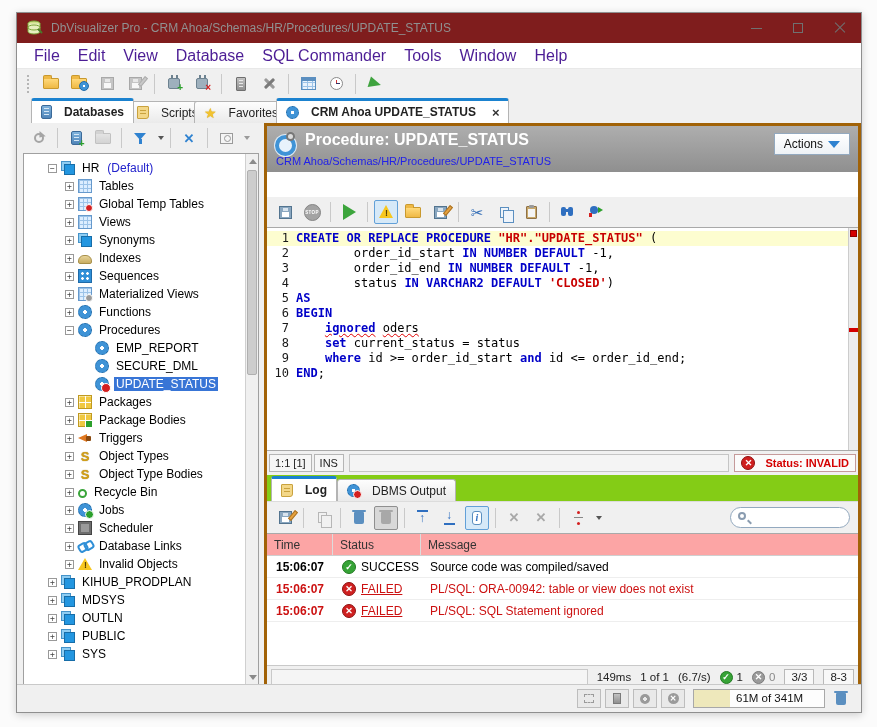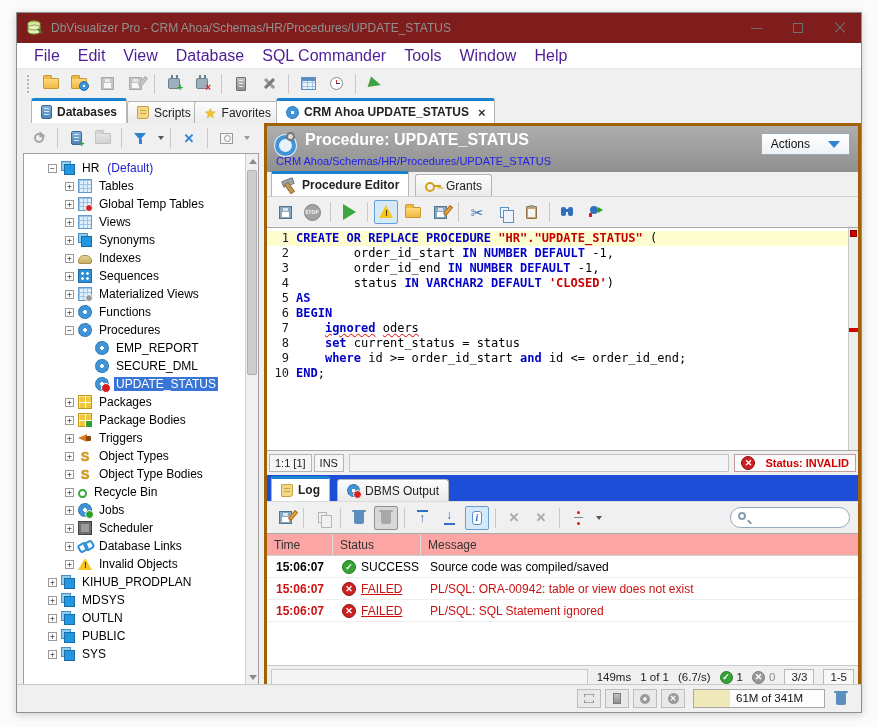--- a/index.html
+++ b/index.html
@@ -27,21 +27,21 @@
 
   
   #maintb { position:absolute; left:0; top:56px; right:0; height:29px; background:#f0f0f0; display:flex; align-items:center; padding-left:10px; gap:4px; }
   .grip { width:4px; height:18px; border-left:2px dotted #b5b5b5; margin-right:4px; }
   .tbtn { width:24px; height:24px; display:flex; align-items:center; justify-content:center; position:relative; }
   .tsep { width:1px; height:20px; background:#c9c9c9; margin:0 3px; }
 
   
   #tabrow { position:absolute; left:0; top:85px; right:0; height:25px; }
   .tab { position:absolute; bottom:0; height:22px; background:linear-gradient(#fdfdfd,#eaeaea); border:1px solid #b4b4b4; border-bottom:none;
-         border-radius:3px 3px 0 0; display:flex; align-items:center; gap:5px; padding:0 9px; font-size:12px; color:#222; }
+         border-radius:3px 3px 0 0; display:flex; align-items:center; gap:12px; padding:0 9px; font-size:12px; color:#222; }
   .tab.active { height:25px; background:#ffffff; border-top:3px solid #1b82cf; font-weight:bold; z-index:2; }
   #tab-databases { left:14px; }
   #tab-scripts   { left:110px; }
   #tab-favorites { left:177px; }
   #tab-object    { left:259px; }
   .tabclose { font-size:13px; font-weight:bold; color:#333; margin-left:4px; }
 
   
   #treetb { position:absolute; left:6px; top:110px; width:236px; height:30px; display:flex; align-items:center; gap:3px; padding-left:4px; }
 
@@ -63,21 +63,21 @@
   .sthumb { position:absolute; left:1px; width:10px; top:16px; height:205px; background:#cdcdcd; border:1px solid #b0b0b0; border-radius:2px; }
 
   
   #rightpanel { position:absolute; left:247px; top:110px; width:597px; height:562px; background:#fff; border:3px solid #a16207; }
   #objheader { position:absolute; left:0; top:0; right:0; height:46px; background:linear-gradient(#aeaeae,#8f8f8f); }
   .hgear { position:absolute; left:8px; top:6px; width:20px; height:20px; }
   .hgear::before { content:""; position:absolute; left:0; top:3px; width:13px; height:13px; border:4px solid #3f93d6; border-radius:50%; background:#e8f2fb; box-shadow:0 0 0 1px #dfeaf4; }
   .hgear::after { content:""; position:absolute; right:0; top:0; width:5px; height:5px; border:2px solid #777; border-radius:50%; background:#ddd; }
   #objtitle { position:absolute; left:38px; top:5px; font-size:16px; font-weight:bold; color:#ffffff; }
   #breadcrumb { position:absolute; left:9px; top:29px; font-size:11px; color:#2121e8; }
-  #actionsbtn { position:absolute; right:8px; top:7px; height:22px; background:linear-gradient(#ffffff,#eef2f6); border:1px solid #93a9bf; display:flex; align-items:center; gap:18px; padding:0 9px; font-size:12px; color:#111; }
+  #actionsbtn { position:absolute; right:8px; top:7px; height:22px; background:linear-gradient(#ffffff,#eef2f6); border:1px solid #93a9bf; display:flex; align-items:center; gap:5px; padding:0 9px; font-size:12px; color:#111; }
   .tri-blue { width:0;height:0;border-left:6px solid transparent;border-right:6px solid transparent;border-top:7px solid #2f82d0; }
 
   #proctabs { position:absolute; left:0; top:46px; right:0; height:25px; background:#f0f0f0; border-bottom:1px solid #cfcfcf; }
   #tab-proc-editor { left:4px; } #tab-grants { left:148px; }
   #edtb { position:absolute; left:0; top:71px; right:0; height:30px; background:#f0f0f0; display:flex; align-items:center; gap:3px; padding-left:6px; }
   .selbox { border:1px solid #62a0d8; background:#d6e9f8; border-radius:2px; }
 
   
   #editor { position:absolute; left:0; top:101px; right:0; height:224px; background:#fff; border-top:1px solid #a9a9a9; border-bottom:1px solid #a9a9a9; }
   #codearea { position:absolute; left:0; top:0; right:10px; bottom:0; padding-top:3px; overflow:hidden; }
@@ -94,21 +94,21 @@
   .emark2 { position:absolute; left:0px; top:100px; width:9px; height:4px; background:#d40000; }
 
   
   #edstatus { position:absolute; left:0; top:325px; right:0; height:24px; background:#f0f0f0; display:flex; align-items:center; padding:0 2px; gap:2px; }
   .stbox { height:18px; background:#f6f6f6; border:1px solid #b5b5b5; display:flex; align-items:center; padding:0 5px; font-size:11px; color:#222; }
   #progresszone { flex:1; height:18px; border:1px solid #c5c5c5; background:#f4f4f4; margin:0 3px; }
   #statusbox { height:18px; border:1px solid #c59a9a; background:#fbfbfb; display:flex; align-items:center; gap:5px; padding:0 6px; }
   #statusbox span.txt { font-size:11px; font-weight:bold; color:#d40000; }
 
   
-  #logtabs { position:absolute; left:0; top:349px; right:0; height:26px; background:#1d4ed8;text-align:right; }
+  #logtabs { position:absolute; left:0; top:349px; right:0; height:26px; background:#84cc16;text-align:right; }
   #tab-log { left:4px; } #tab-dbms { left:70px; }
   #logtb { position:absolute; left:0; top:375px; right:0; height:32px; background:#f0f0f0; border-top:1px solid #dcdcdc; display:flex; align-items:center; gap:3px; padding-left:6px; }
   .pressedbox { border:1px solid #8f8f8f; background:#d8d8d8; border-radius:2px; }
   .searchbox { position:absolute; right:8px; top:5px; width:120px; height:21px; background:#fff; border:1px solid #93a9bf; border-radius:11px; }
   .mag { position:absolute; left:7px; top:4px; width:8px; height:8px; border:2px solid #8a9cb0; border-radius:50%; }
   .mag::after { content:""; position:absolute; left:7px; top:7px; width:5px; height:2px; background:#8a9cb0; transform:rotate(45deg); }
 
   
   #logtable { position:absolute; left:0; top:407px; right:0; height:132px; background:#fff; border-top:1px solid #a9a9a9; }
   .lhead { display:flex; height:22px; background:#fca5a5; border-bottom:1px solid #cfcfcf; align-items:center; }
@@ -579,30 +579,20 @@
     <div id="objheader">
       <span class="hgear"></span>
       <span id="objtitle">Procedure: UPDATE_STATUS</span>
       <div id="actionsbtn">
         <span>Actions</span>
         <span class="tri-blue"></span>
       </div>
       <span id="breadcrumb">CRM Ahoa/Schemas/HR/Procedures/UPDATE_STATUS</span>
     </div>
 
-    <div id="proctabs">
-      <div class="tab active" id="tab-proc-editor">
-        <span class="ic ic-hammer"></span>
-        <span>Procedure Editor</span>
-      </div>
-      <div class="tab" id="tab-grants">
-        <span class="ic ic-key"></span>
-        <span>Grants</span>
-      </div>
-    </div>
 
     <div id="edtb">
       <span class="tbtn">
             <span class="ic ic-floppy"></span>
           </span>
       <span class="tbtn">
             <span class="ic ic-stop">STOP</span>
           </span>
       <span class="tsep"></span>
       <span class="tbtn">
@@ -764,21 +754,21 @@
       <span>(6.7/s)</span>
       <span class="rcnt">
         <span class="sic success"></span>
         <span>1</span>
       </span>
       <span class="rcnt">
         <span class="sic gray"></span>
         <span class="graytxt">0</span>
       </span>
       <span class="rbox">3/3</span>
-      <span class="rbox">1-5</span>
+      <span class="rbox">8-3</span>
     </div>
   </div>
 
   <div id="bottombar">
     <span class="bbtn">
           <span class="bb-grid"></span>
         </span>
     <span class="bbtn">
           <span class="bb-server"></span>
         </span>

